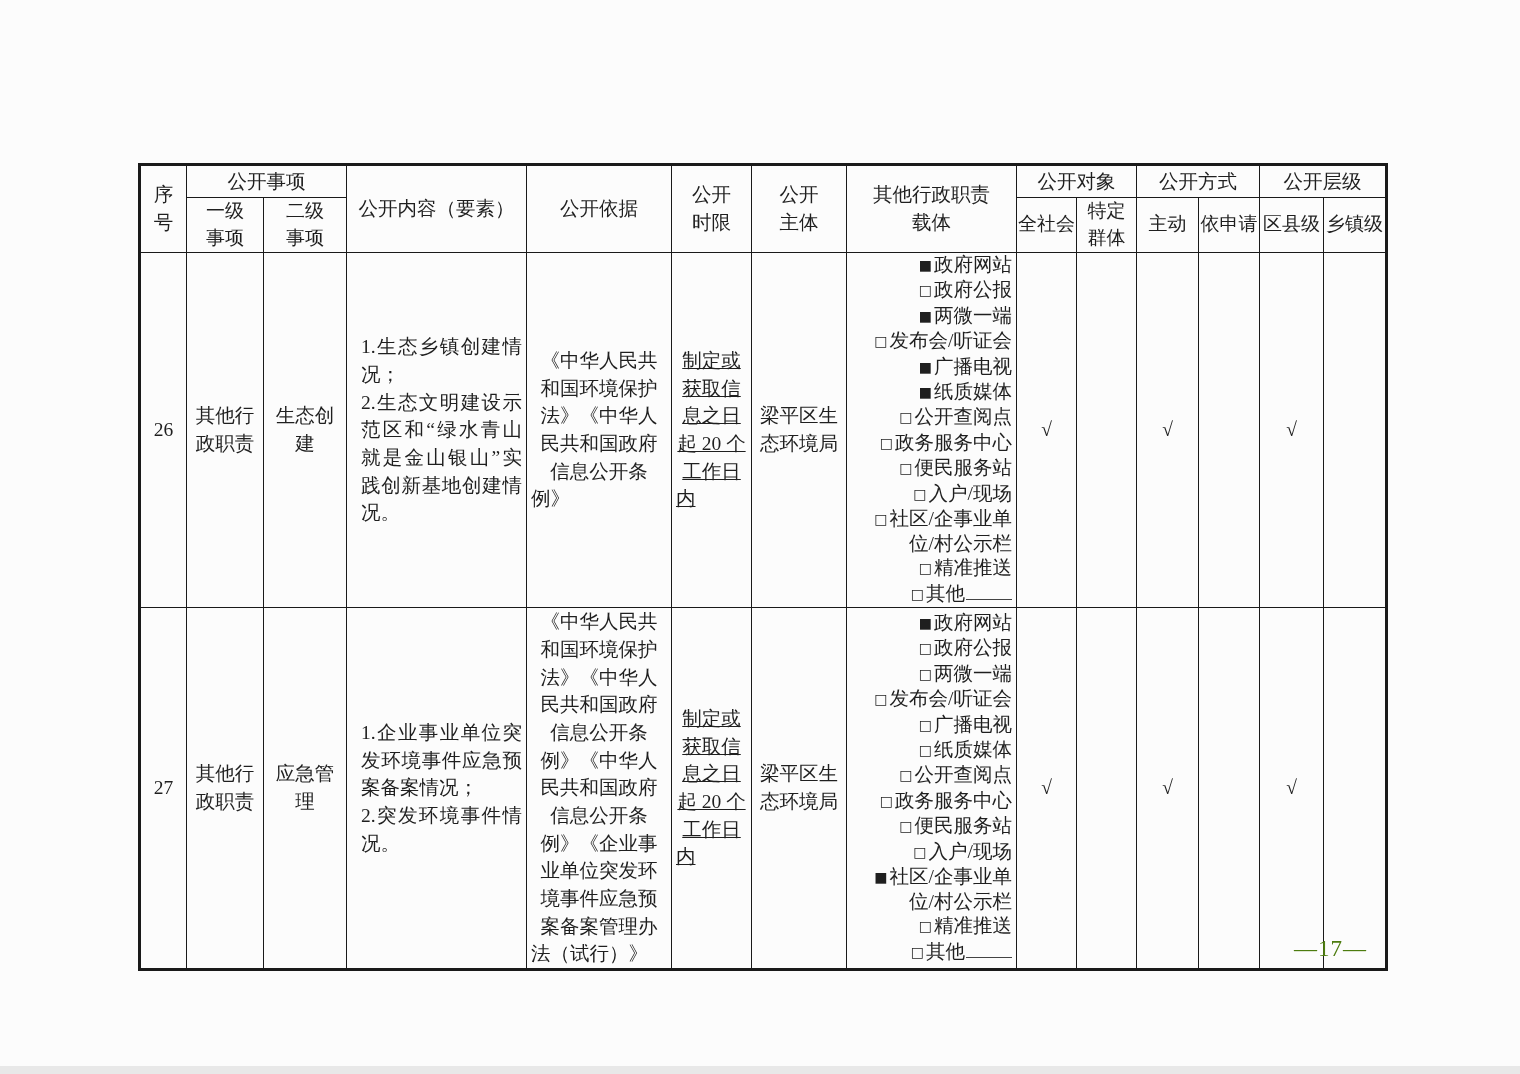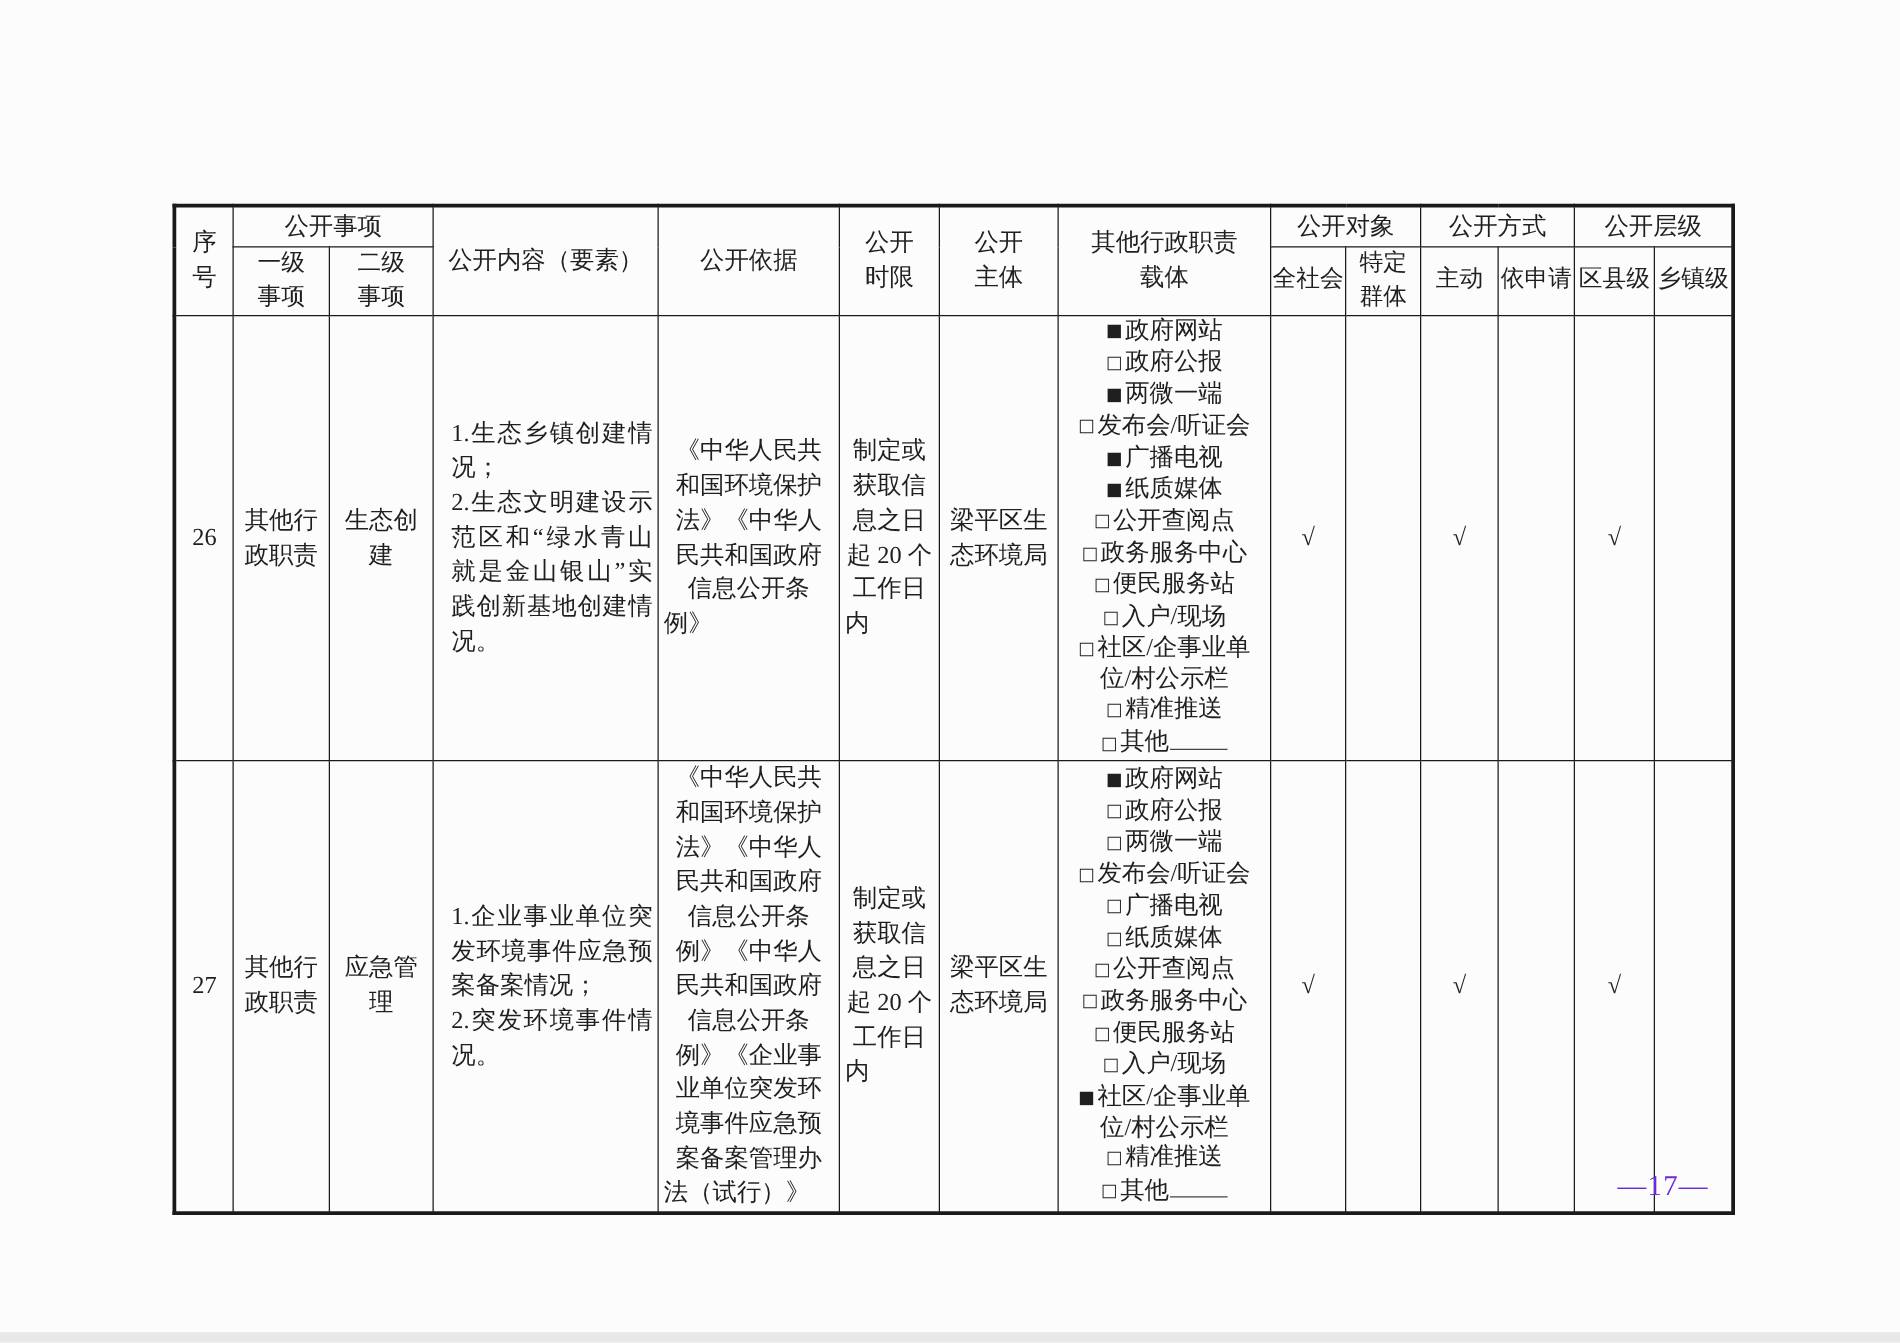--- a/index.html
+++ b/index.html
@@ -43,50 +43,50 @@
     text-align-last: left;
     text-justify: inter-character;
   }
   td.c-content { padding: 0 5px; }
   .content-line {
     text-align: justify;
     text-align-last: left;
     text-justify: inter-character;
     margin-left: 10px;
   }
-  td.c-time { font-size: 19px; padding: 0 3px; }
+  td.c-time { font-size: 19px; padding: 0 3px; text-decoration: underline; }
   td.c-subject { font-size: 18px; padding: 0 2px; }
   td.c-channels {
     vertical-align: top;
     text-align: left;
     padding: 5px 4px 0 5px;
     font-size: 18.5px;
   }
-  .channel-item { line-height: 23.4px; text-align: center; }
+  .channel-item { line-height: 23.4px; text-align: right; }
   .cb {
     font-size: 14px;
     margin-right: 2px;
     position: relative;
     top: -1px;
     font-family: "DejaVu Sans", sans-serif;
   }
   .blank-line {
     display: inline-block;
     width: 46px;
     height: 0.95em;
     border-bottom: 1.5px solid #444;
     margin-left: 1px;
   }
   td.c-mark { font-size: 21px; }
   .page-number {
     position: absolute;
     left: 1294px;
     top: 936px;
     font-size: 23px;
-    color: #6d28d9;
+    color: #4d7c0f;
     letter-spacing: 1px;
   }
 </style>
 </head>
 <body>
 
 <div class="page">
 
   <table class="main">
     <colgroup>

